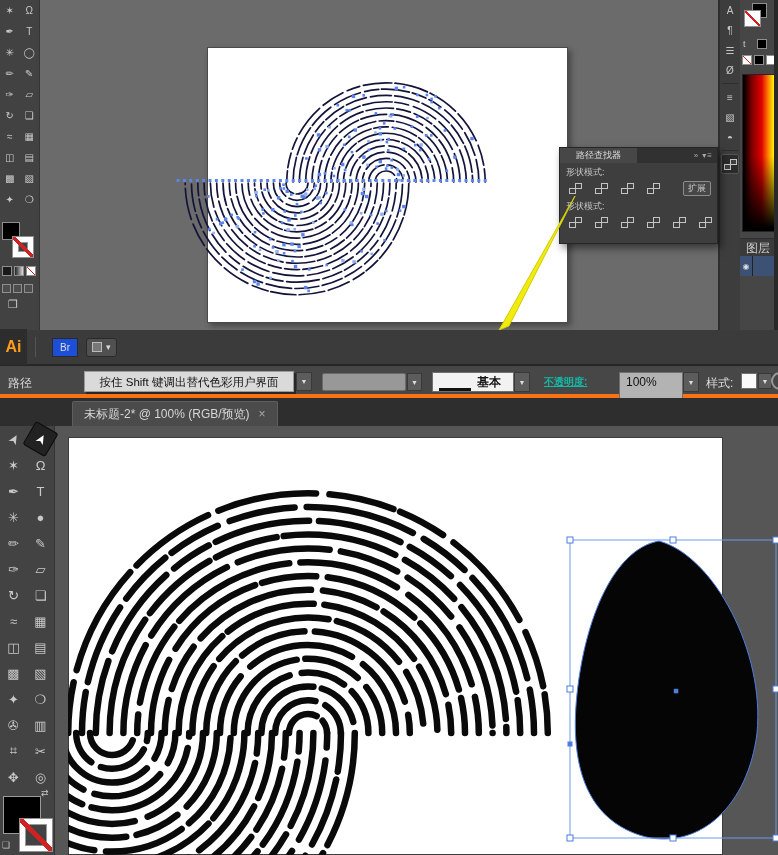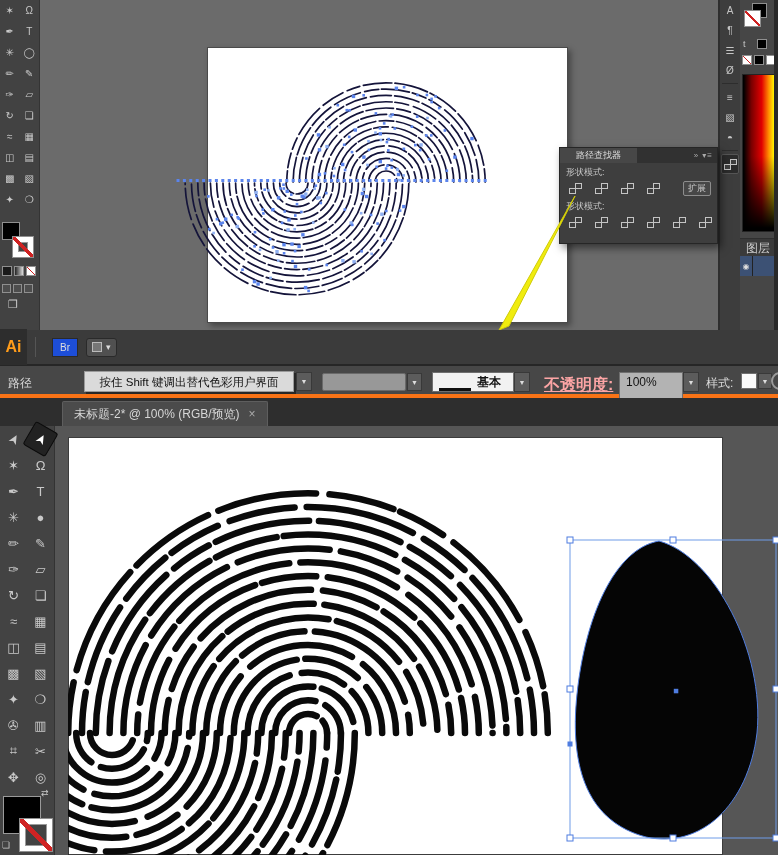--- a/index.html
+++ b/index.html
@@ -77,28 +77,28 @@
   #tooltip{position:absolute;left:84px;top:5px;width:210px;height:21px;line-height:20px;text-align:center;
      background:#dadada;border:1px solid #9a9a9a;box-shadow:2px 2px 0 rgba(0,0,0,.45);
      color:#111;font-size:11.5px;white-space:nowrap;overflow:hidden;z-index:5}
   .dd-btn{position:absolute;background:#5c5c5c;border:1px solid #393939;color:#ddd;font-size:7px;
      display:flex;align-items:center;justify-content:center}
   #cb-grayfield{position:absolute;left:322px;top:7px;width:84px;height:18px;background:#989898;border:1px solid #6a6a6a;border-radius:2px}
   #stroke-dd{position:absolute;left:432px;top:6px;width:82px;height:20px;background:#f2f2f2;border:1px solid #6f6f6f;
      display:flex;align-items:flex-end;gap:6px;padding:0 6px}
   #stroke-line{width:32px;height:3px;background:#111}
   #stroke-dd span{color:#111;font-size:12px;font-weight:bold}
-  #opacity-label{position:absolute;left:544px;top:9px;color:#fca5a5;font-size:16px;font-weight:bold;text-decoration:underline}
+  #opacity-label{position:absolute;left:544px;top:9px;color:#14b8a6;font-size:10px;font-weight:bold;text-decoration:underline}
   #opacity-field{position:absolute;left:619px;top:6px;width:64px;height:28px;background:#b3b3b3;border:1px solid #6f6f6f;
      color:#111;font-size:12px;line-height:18px;padding-left:6px}
   #style-swatch{position:absolute;left:741px;top:7px;width:16px;height:16px;background:#fafafa;border:1px solid #6f6f6f}
   #cb-circle{position:absolute;left:771px;top:6px;width:18px;height:18px;border-radius:50%;border:2px solid #9a9a9a}
 
   #tabbar{position:absolute;left:0;top:398px;width:778px;height:28px;background:#2e2e2e;z-index:20}
-  #doc-tab{position:absolute;left:62px;top:3px;height:25px;background:#4b4b4b;border:1px solid #5e5e5e;border-bottom:none;
+  #doc-tab{position:absolute;left:72px;top:3px;height:25px;background:#4b4b4b;border:1px solid #5e5e5e;border-bottom:none;
      border-radius:2px 2px 0 0;display:flex;align-items:center;gap:9px;padding:0 11px;color:#d6d6d6;font-size:12px}
   #tab-close{color:#aaa;font-size:12px}
 
   
   #main{position:absolute;left:0;top:426px;width:778px;height:429px;background:#565656}
   #tb-bottom{position:absolute;left:0;top:0;width:55px;height:429px;background:#434343;border-right:1px solid #333;z-index:20}
   #tb-bottom .tgrid{grid-auto-rows:26px}
   #tb-bottom .tool{font-size:13px}
   #canvas-b{position:absolute;left:68px;top:11px;width:655px;height:418px;background:#fff;border:1px solid #3c3c3c;z-index:5}
   #svg-b{position:absolute;left:0;top:0;z-index:10;pointer-events:none}

